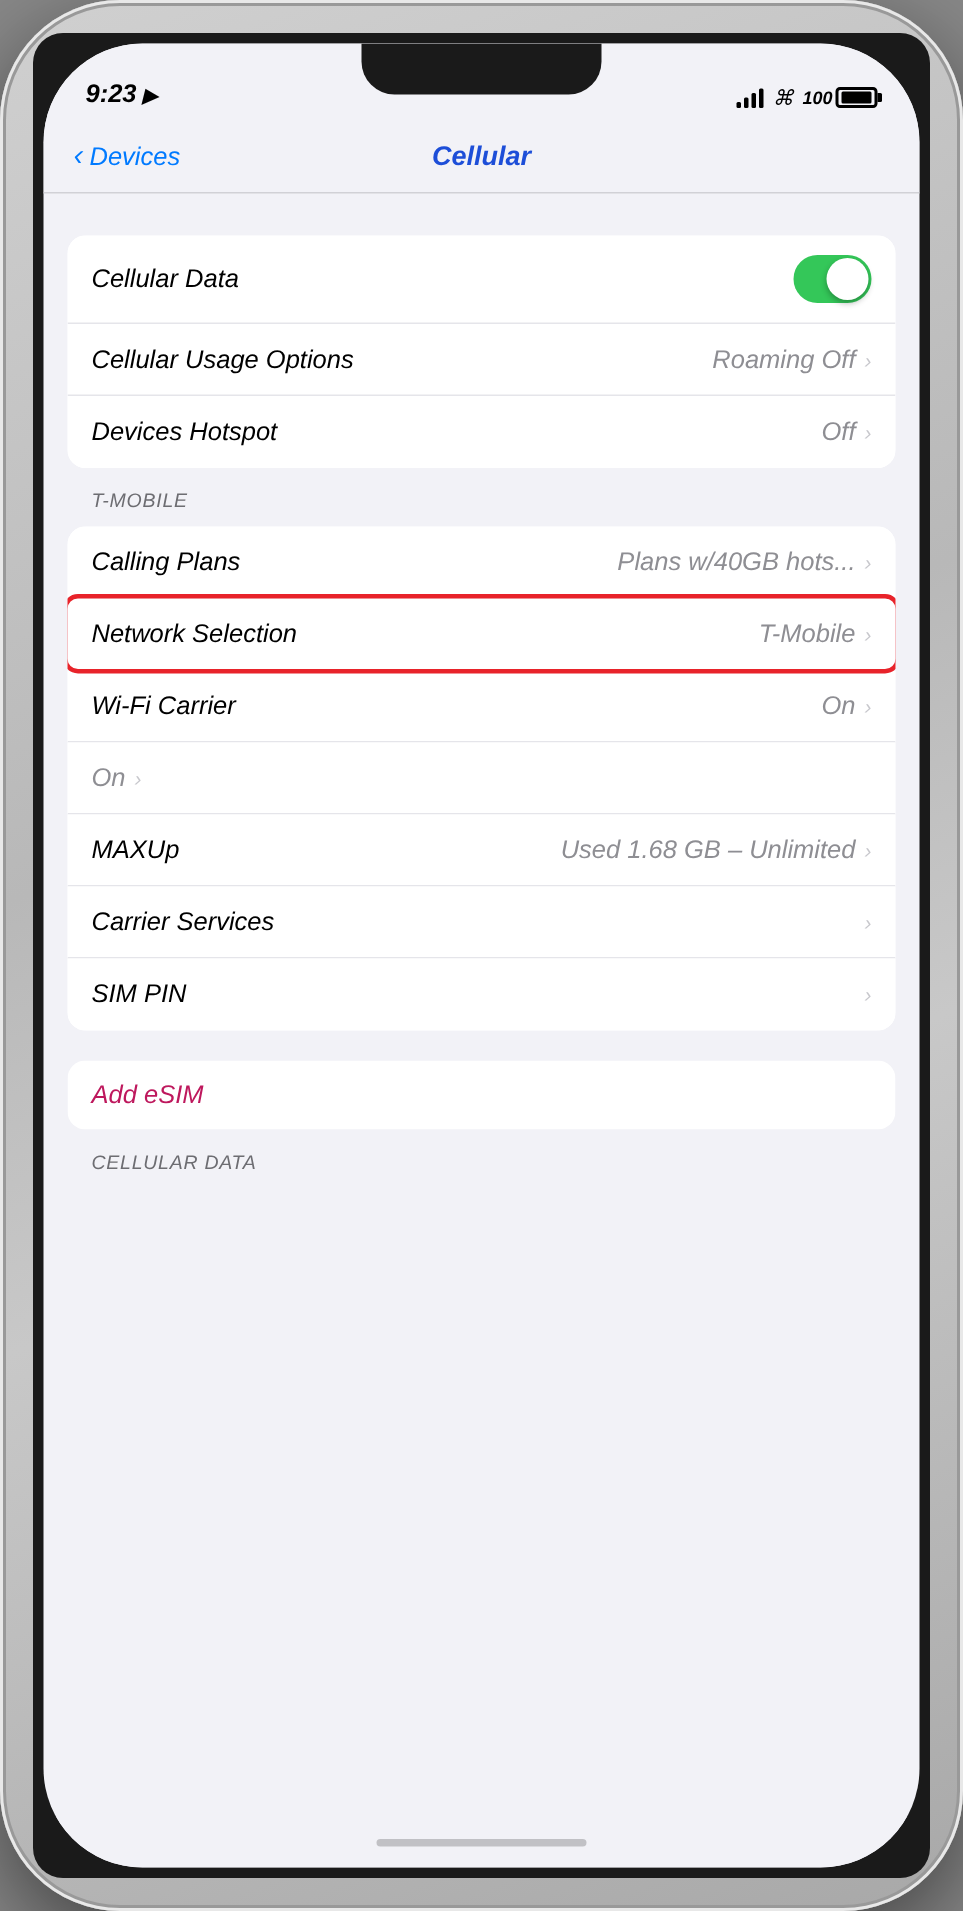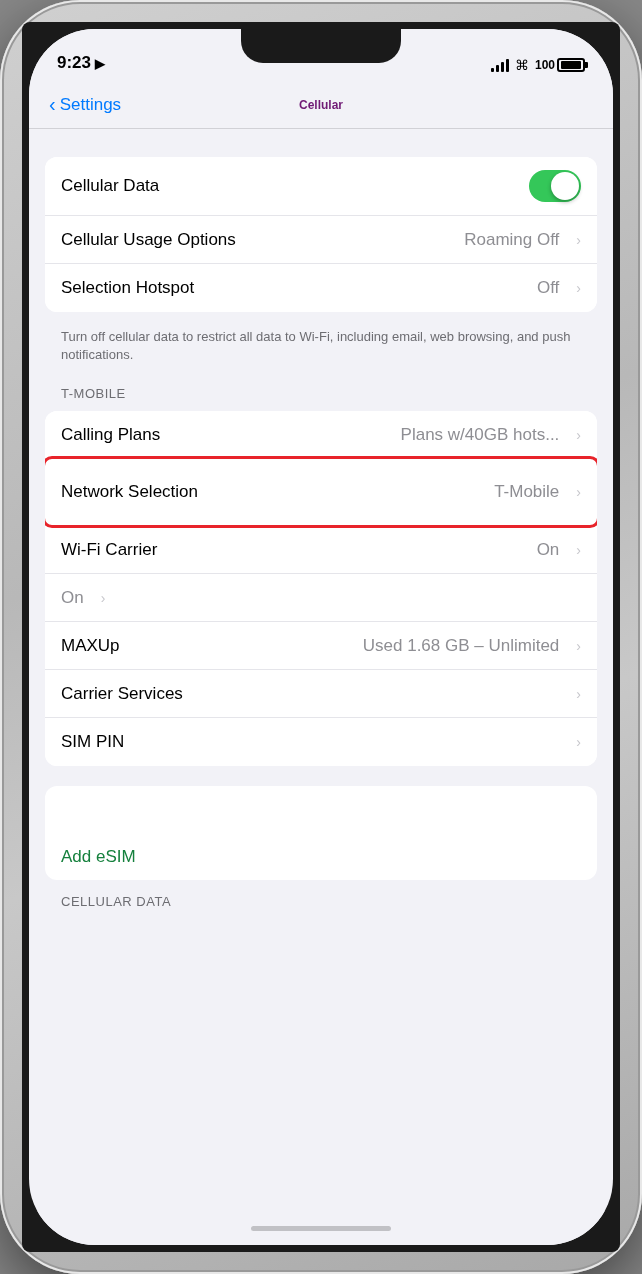--- a/index.html
+++ b/index.html
@@ -22,25 +22,26 @@
       justify-content: center;
       align-items: center;
       position: relative;
       box-shadow: 0 0 0 2px #e8e8e8 inset, 0 0 0 4px #999 inset, 0 20px 60px rgba(0,0,0,0.5);
     }
 
     .phone-inner {
       width: 598px;
       height: 1230px;
       background: #1a1a1a;
-      border-radius: 8px;
+      border-radius: 20px;
       display: flex;
       justify-content: center;
       align-items: center;
       overflow: hidden;
+      font-style: italic;
     }
 
     .screen {
       width: 584px;
       height: 1216px;
       background: #f2f2f7;
       border-radius: 66px;
       overflow: hidden;
       display: flex;
       flex-direction: column;
@@ -150,23 +151,23 @@
       left: 20px;
       display: flex;
       align-items: center;
       color: #007aff;
       font-size: 17px;
       cursor: pointer;
       gap: 4px;
     }
 
     .nav-title {
-      font-size: 12px;
+      font-size: 18px;
       font-weight: 700;
-      color: #701a75;
+      color: #1d4ed8;
     }
 
     
     .content {
       flex: 1;
       overflow-y: auto;
       padding: 16px 0;
     }
 
     
@@ -193,21 +194,21 @@
     }
 
     .settings-row-left {
       font-size: 17px;
       color: #000;
     }
 
     .settings-row-right {
       display: flex;
       align-items: center;
-      gap: 17px;
+      gap: 6px;
       color: #8e8e93;
       font-size: 17px;
     }
 
     .chevron {
       color: #c7c7cc;
       font-size: 14px;
     }
 
     
@@ -246,21 +247,21 @@
       font-size: 13px;
       color: #6d6d72;
       line-height: 1.4;
     }
 
     
     .network-selection-row {
       display: flex;
       align-items: center;
       justify-content: space-between;
-      padding: 23px 16px;
+      padding: 13px 16px;
       border-bottom: 1px solid #e5e5ea;
       background: #fff;
       cursor: pointer;
       min-height: 48px;
       position: relative;
     }
 
     .network-selection-highlight {
       position: absolute;
       top: -3px;
@@ -294,22 +295,21 @@
     .esim-row {
       display: flex;
       align-items: center;
       padding: 13px 16px;
       background: #fff;
       cursor: pointer;
     }
 
     .esim-label {
       font-size: 17px;
-      color: #15803d;
-      margin-top: 48px;
+      color: #be185d;
     }
   </style>
 </head>
 <body>
 
 <div class="phone-outer">
 
   <div class="phone-inner">
     <div class="screen">
 
@@ -334,21 +334,21 @@
               <div class="battery-fill" style="width:100%;"></div>
               <div class="battery-tip"></div>
             </div>
           </div>
         </div>
       </div>
 
       <div class="nav-bar">
         <div class="nav-back">
           <span style="font-size:20px;">‹</span>
-          <span>Settings</span>
+          <span>Devices</span>
         </div>
         <div class="nav-title">Cellular</div>
       </div>
 
       <div class="content">
 
         <div style="height:12px;"></div>
         <div class="settings-group">
 
           <div class="settings-row">
@@ -360,29 +360,28 @@
 
           <div class="settings-row">
             <span class="settings-row-left">Cellular Usage Options</span>
             <div class="settings-row-right">
               <span>Roaming Off</span>
               <span class="chevron">›</span>
             </div>
           </div>
 
           <div class="settings-row">
-            <span class="settings-row-left">Selection Hotspot</span>
+            <span class="settings-row-left">Devices Hotspot</span>
             <div class="settings-row-right">
               <span>Off</span>
               <span class="chevron">›</span>
             </div>
           </div>
         </div>
 
-        <div class="description-text">Turn off cellular data to restrict all data to Wi-Fi, including email, web browsing, and push notifications.</div>
 
         <div class="section-header">T-MOBILE</div>
 
         <div class="settings-group" style="margin-top:4px;">
 
           <div class="settings-row">
             <span class="settings-row-left">Calling Plans</span>
             <div class="settings-row-right">
               <span>Plans w/40GB hots...</span>
               <span class="chevron">›</span>

